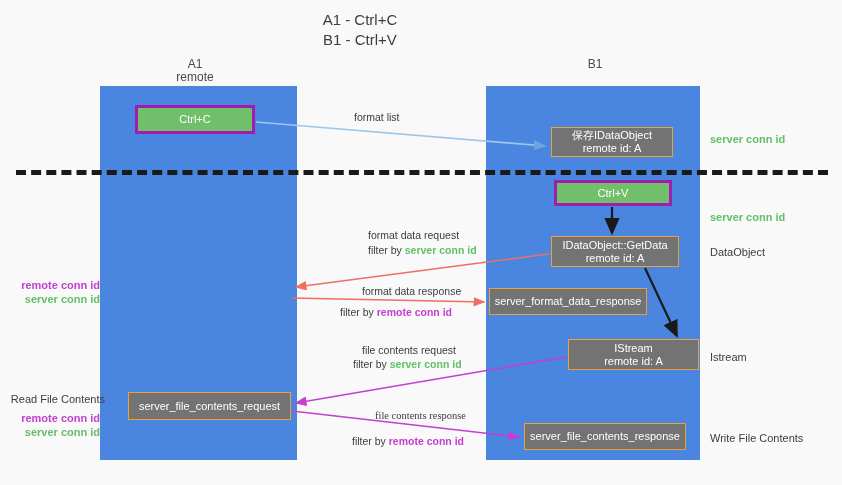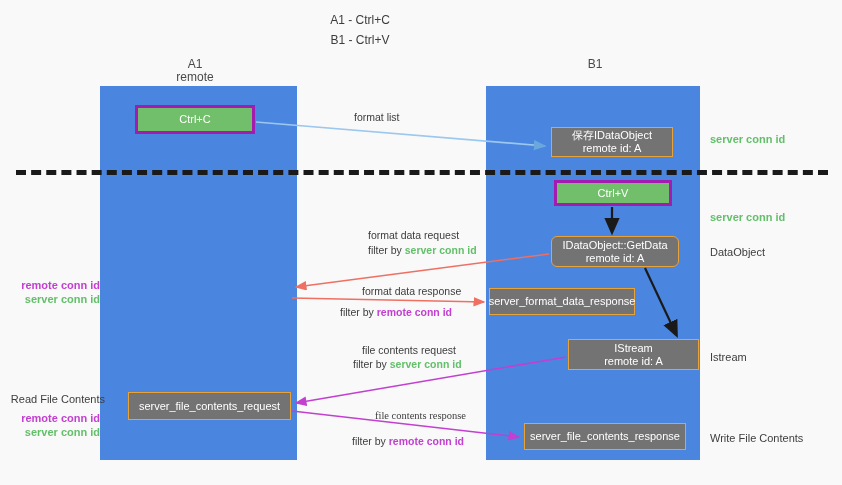--- a/index.html
+++ b/index.html
@@ -9,21 +9,21 @@
     font-family:"Liberation Sans","DejaVu Sans",sans-serif;
     overflow:hidden;
     position:relative;
   }
   #stage{position:absolute;left:0;top:0;width:842px;height:485px;}
   .abs{position:absolute;}
 
   
   #title{
     left:0;top:10px;width:720px;text-align:center;
-    font-size:12px;color:#3d3d3d;line-height:20px;
+    font-size:15px;color:#3d3d3d;line-height:20px;
   }
 
   
   .col-head{
     font-size:12px;color:#4a4a4a;text-align:center;line-height:13px;
   }
   #head-a1{left:130px;top:58px;width:130px;}
   #head-b1{left:530px;top:58px;width:130px;}
 
   
@@ -44,23 +44,23 @@
     text-align:center;color:#ffffff;
     font-size:11px;line-height:13px;
   }
   .node.green{background:#71bf6a;border:3px solid #a21caf;}
   .node.orange{background:#737373;border:1px solid #e8a238;}
   .node .lines{padding:0 4px;}
 
   #n-ctrlc{left:135px;top:105px;width:120px;height:29px;}
   #n-save{left:551px;top:127px;width:122px;height:30px;}
   #n-ctrlv{left:554px;top:180px;width:118px;height:26px;}
-  #n-getdata{left:551px;top:236px;width:128px;height:31px;border-radius:6px;}
+  #n-getdata{left:551px;top:236px;width:128px;height:31px;}
   #n-fmtreq{left:128px;top:275px;width:163px;height:28px;}
-  #n-fmtresp{left:489px;top:288px;width:146px;height:27px;}
+  #n-fmtresp{left:489px;top:288px;width:158px;height:27px;}
   #n-istream{left:568px;top:339px;width:131px;height:31px;}
   #n-filereq{left:128px;top:392px;width:163px;height:28px;}
   #n-fileresp{left:524px;top:423px;width:162px;height:27px;}
 
   
   .anno{font-size:11px;color:#3d3d3d;line-height:14px;}
   .anno.bold{font-weight:bold;}
   .green-t{color:#63bf6a;font-weight:bold;}
   .purple-t{color:#c23fd0;font-weight:bold;}
 

